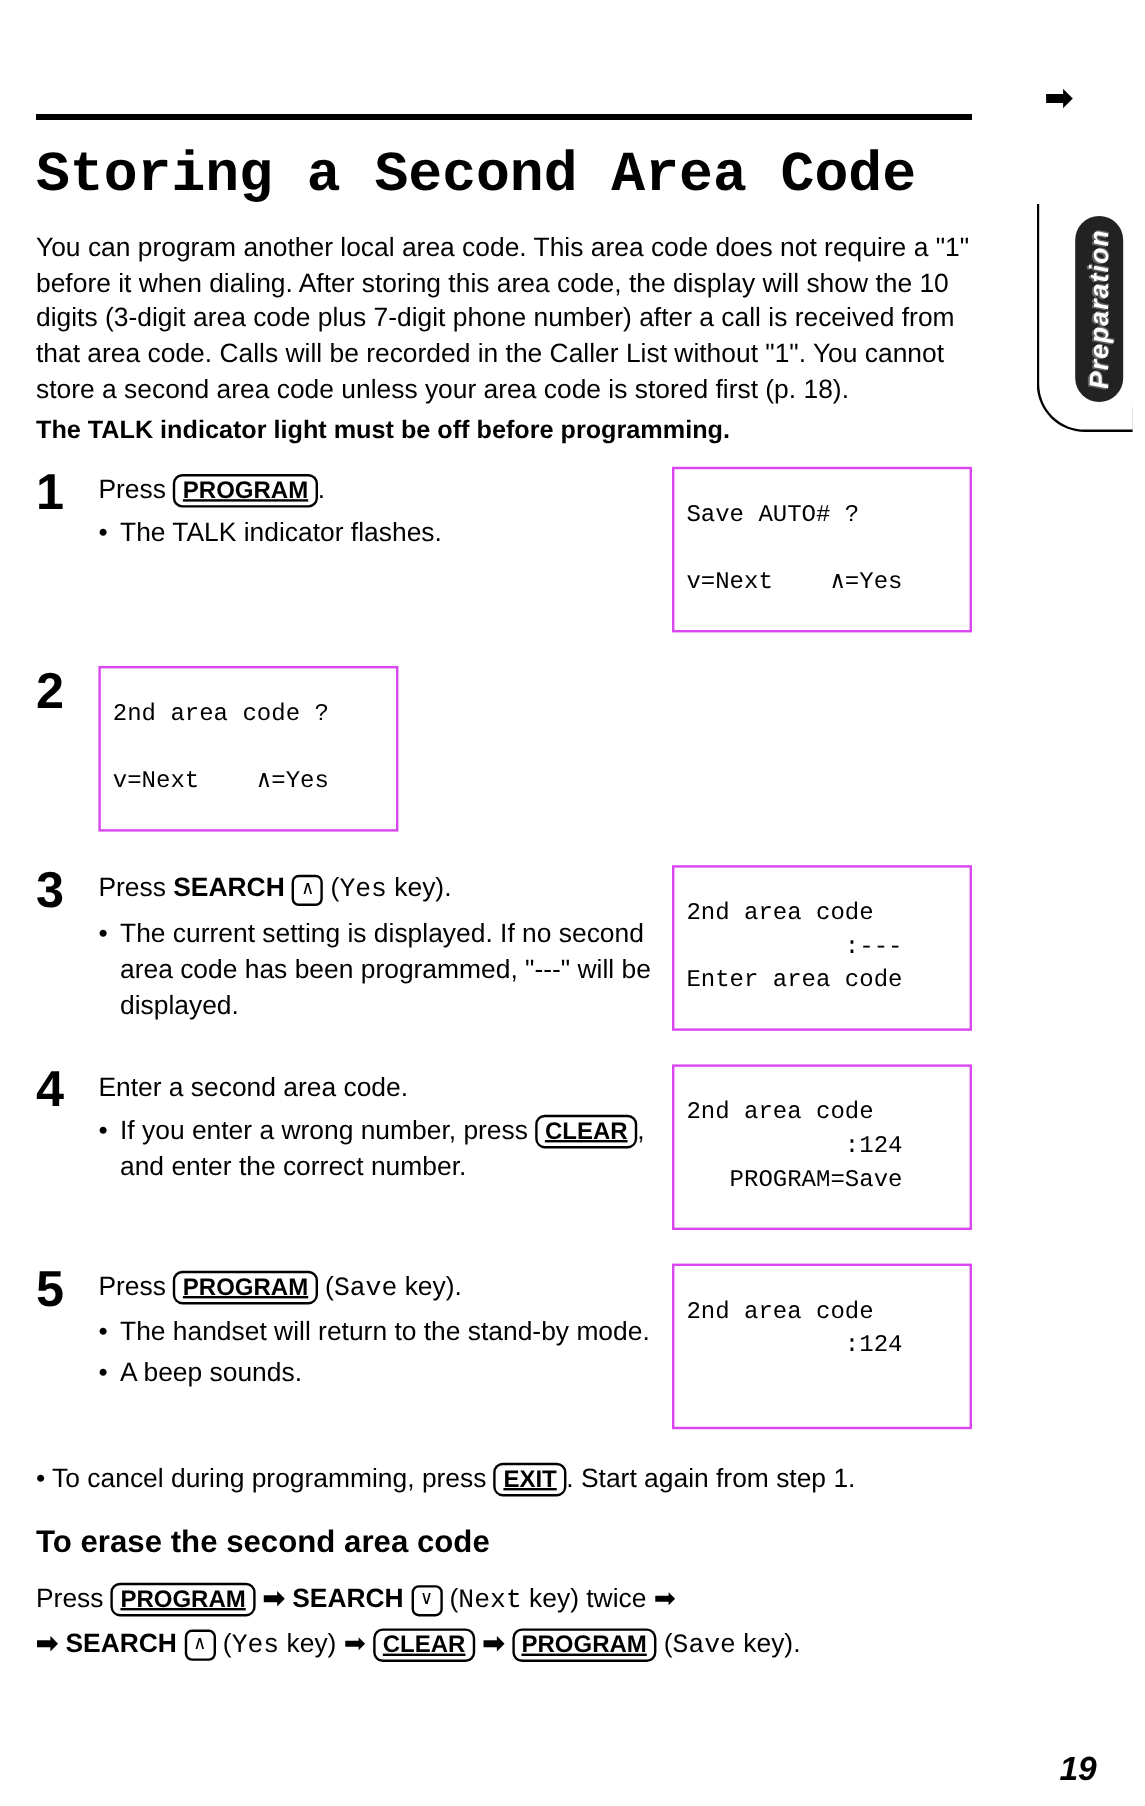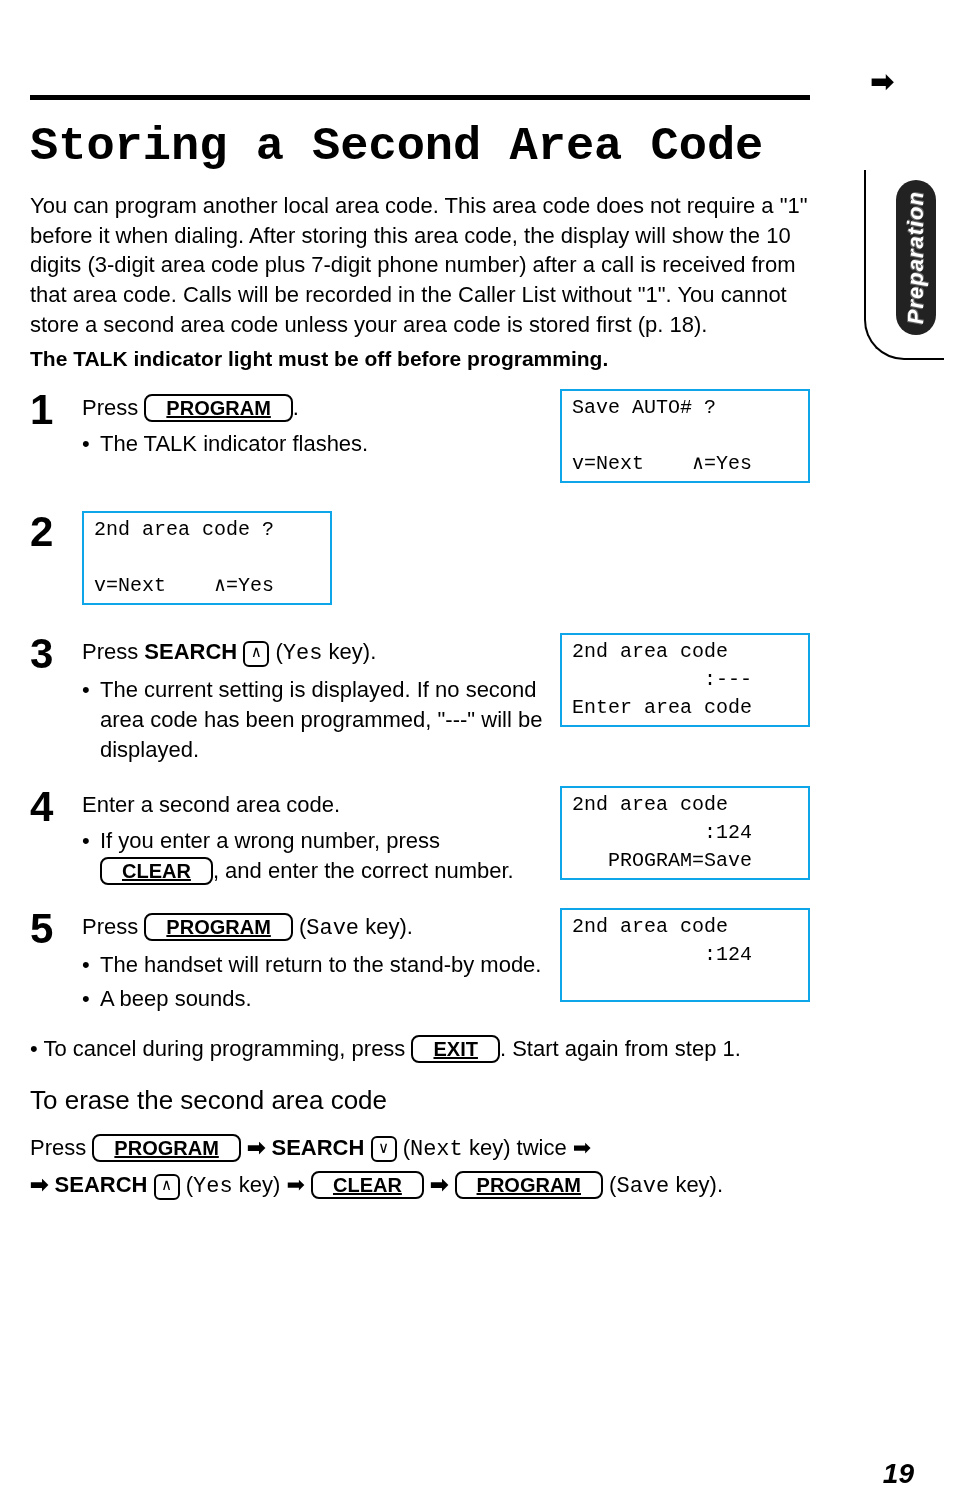--- a/index.html
+++ b/index.html
@@ -110,34 +110,34 @@
     .step-body li::before {
       content: "•";
       position: absolute;
       left: 0;
     }
     .display-col {
       width: 250px;
       flex-shrink: 0;
     }
     .display-box {
-      border: 2px solid #0ea5e9;
-      padding: 3px 10px;
+      border: 2px solid #d946ef;
+      padding: 25px 10px;
       font-family: "Courier New", monospace;
       font-size: 20px;
       line-height: 1.4;
       white-space: pre;
       margin-bottom: 10px;
       min-height: 60px;
     }
     .keycap {
       display: inline-block;
       border: 2px solid #000;
       border-radius: 8px;
-      padding: 0 20px;
+      padding: 0 6px;
       font-weight: bold;
       text-decoration: underline;
       font-size: 20px;
       line-height: 1.2;
     }
     .btn-icon {
       display: inline-flex;
       border: 2px solid #000;
       border-radius: 6px;
       width: 26px;
@@ -154,21 +154,21 @@
     .arrow {
       font-size: 22px;
       font-weight: bold;
     }
     .cancel-note {
       font-size: 22px;
       margin: 18px 0 22px 0;
     }
     h2 {
       font-size: 26px;
-      font-weight: normal;
+      font-weight: bold;
       margin-bottom: 14px;
       margin-top: 22px;
     }
     .erase-seq {
       font-size: 22px;
       line-height: 1.6;
     }
     .page-num {
       position: absolute;
       bottom: 15px;

